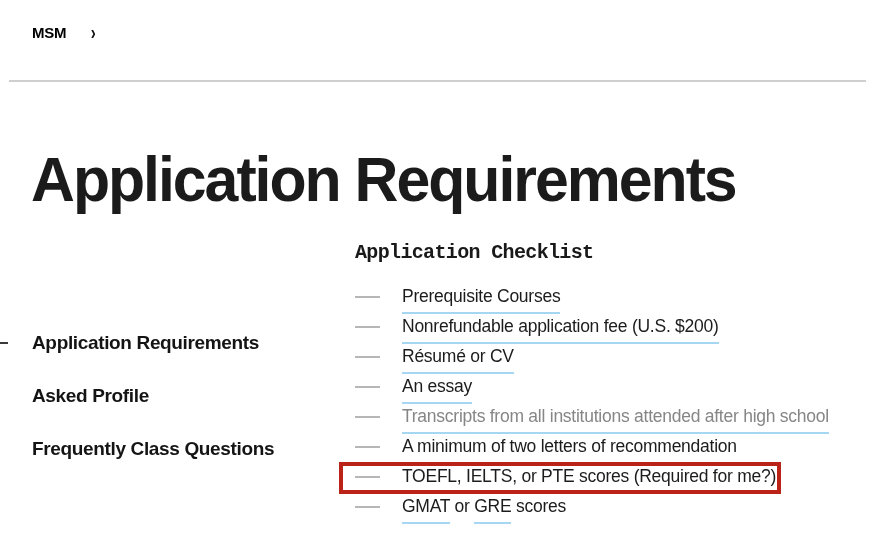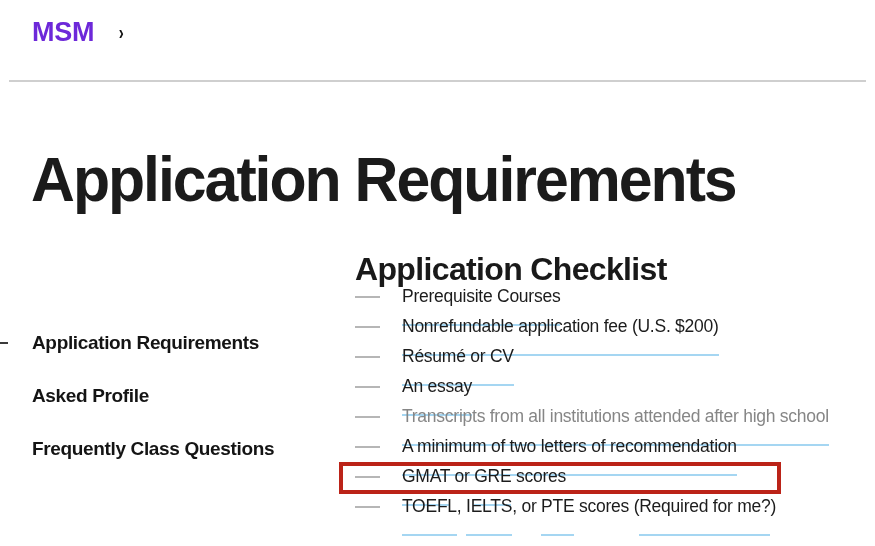--- a/index.html
+++ b/index.html
@@ -19,24 +19,24 @@
   
   #breadcrumb {
     position: absolute;
     left: 32px;
     top: 14px;
     height: 36px;
     display: flex;
     align-items: center;
   }
   #breadcrumb .crumb {
-    font-size: 27px;
+    font-size: 15px;
     font-weight: 700;
     letter-spacing: -0.2px;
-    color: #6d28d9;
+    color: #000000;
     line-height: 1;
   }
   #breadcrumb .chev {
     margin-left: 24px;
     font-size: 20px;
     font-weight: 700;
     color: #111111;
     line-height: 1;
     transform: scaleX(0.75);
     display: inline-block;
@@ -97,25 +97,26 @@
     letter-spacing: -0.35px;
     color: #141414;
     white-space: nowrap;
   }
 
   
   #checklist-heading {
     position: absolute;
     left: 355px;
     top: 224px;
-    font-size: 32px;
+    font-size: 20px;
     font-weight: 700;
     letter-spacing: -0.65px;
     color: #191919;
     white-space: nowrap;
+    font-family: Liberation Mono, monospace;
   }
   #checklist {
     position: absolute;
     left: 355px;
     top: 282px;
     width: 515px;
   }
   .check-row {
     height: 30px;
     display: flex;
@@ -137,21 +138,21 @@
     line-height: 1;
   }
   .check-row.muted .rowtext,
   .check-row.muted .rowtext a {
     color: #868686;
   }
   .rowtext a {
     color: inherit;
     text-decoration: none;
     border-bottom: 2px solid #a5d6f2;
-    padding-bottom: 18px;
+    padding-bottom: 6px;
   }
 
   
   #highlight-box {
     position: absolute;
     left: 339px;
     top: 462px;
     width: 442px;
     height: 32px;
     border: 4px solid #bb2318;
@@ -206,21 +207,21 @@
     <li class="check-row muted">
       <span class="dash"></span>
       <span class="rowtext"><a href="#">Transcripts from all institutions attended after high school</a></span>
     </li>
     <li class="check-row">
       <span class="dash"></span>
       <span class="rowtext"><a href="#">A minimum of two letters of recommendation</a></span>
     </li>
     <li class="check-row">
       <span class="dash"></span>
+      <span class="rowtext"><a href="#">TOEFL</a><span>, </span><a href="#">IELTS</a><span>, or </span><a href="#">PTE</a><span> scores (</span><a href="#">Required for me?</a><span>)</span></span>
+    </li>
+    <li class="check-row">
+      <span class="dash"></span>
       <span class="rowtext"><a href="#">GMAT</a><span> or </span><a href="#">GRE</a><span> scores</span></span>
     </li>
-    <li class="check-row">
-      <span class="dash"></span>
-      <span class="rowtext"><a href="#">TOEFL</a><span>, </span><a href="#">IELTS</a><span>, or </span><a href="#">PTE</a><span> scores (</span><a href="#">Required for me?</a><span>)</span></span>
-    </li>
   </ul>
 
 <div id="highlight-box" style="border-color: rgb(187, 35, 24);"></div>
 
 </body></html>

